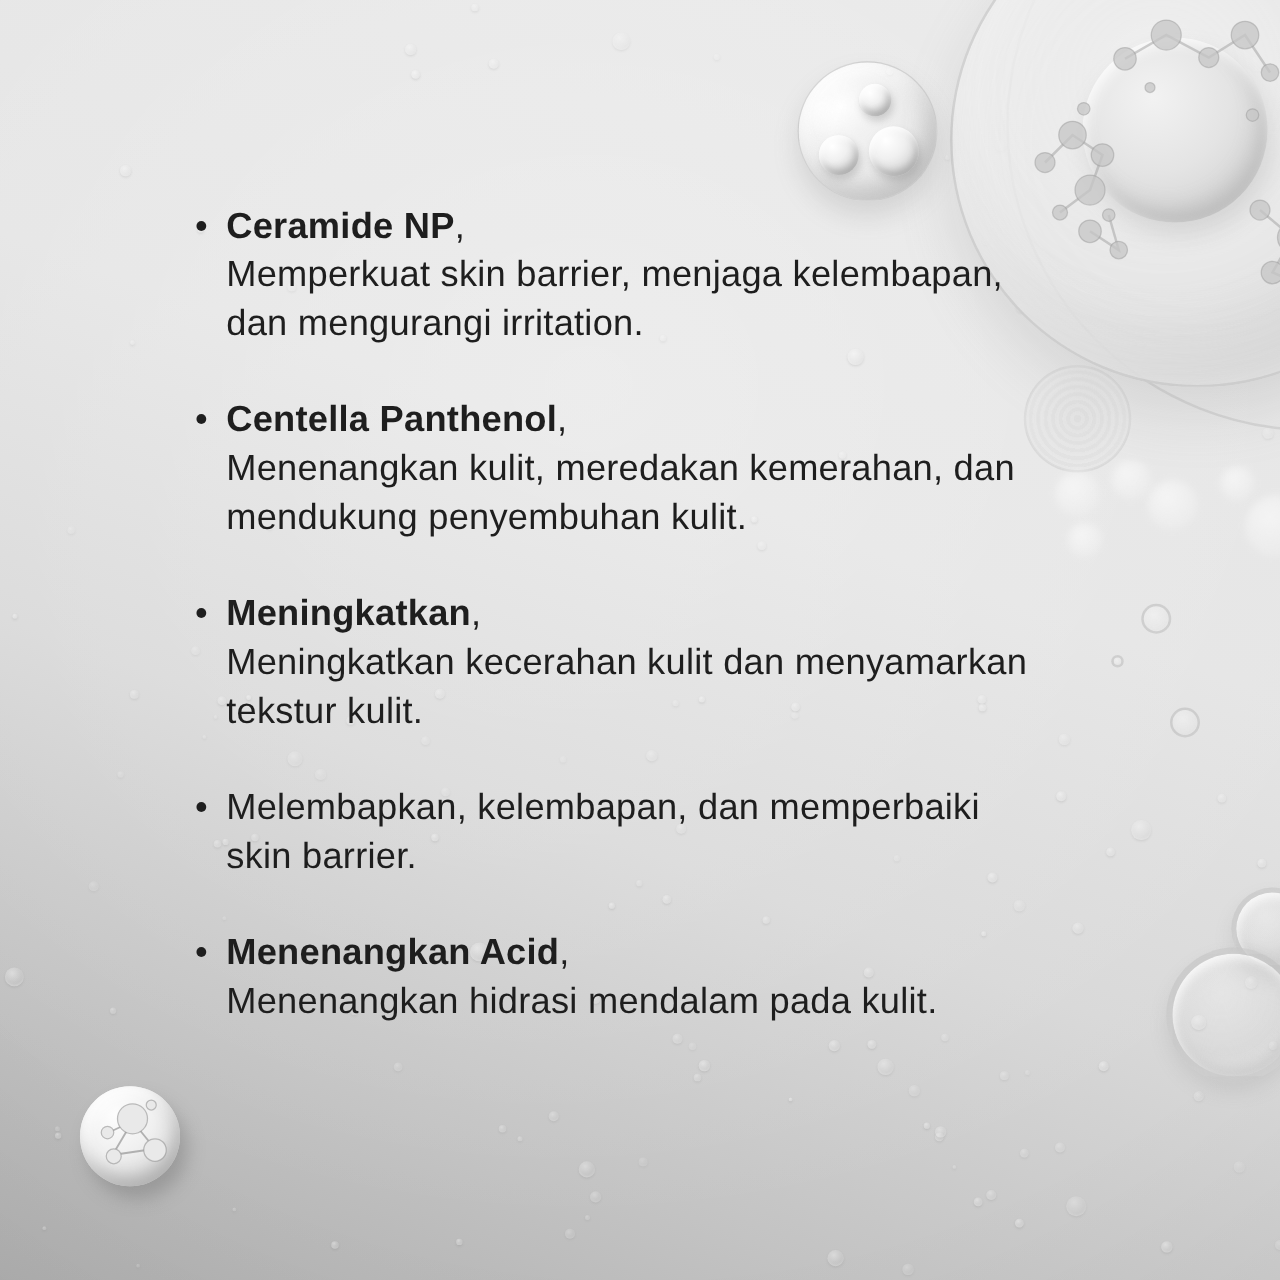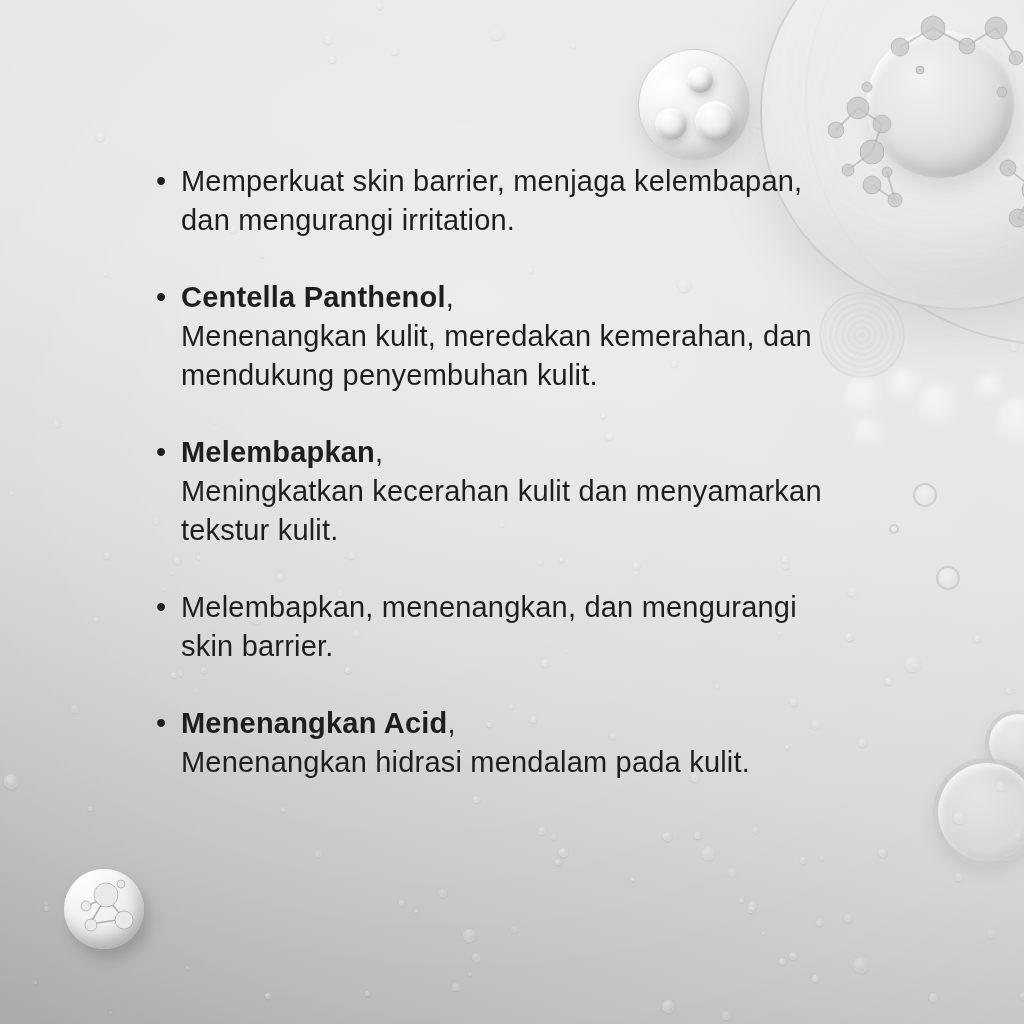--- a/index.html
+++ b/index.html
@@ -330,41 +330,42 @@
       <circle cx="1002" cy="92" r="5"></circle>
       <circle cx="920" cy="70" r="4"></circle>
   </g>
 </svg>
 
 <div class="content">
   <ul class="ingredient-list">
 
     <li class="item">
       <span class="bullet">•</span>
+      <div class="item-heading"><span>Ceramide NP</span><span class="suffix">,</span></div>
       <div class="item-desc">Memperkuat skin barrier, menjaga kelembapan,
 dan mengurangi irritation.</div>
     </li>
 
     <li class="item">
       <span class="bullet">•</span>
       <div class="item-heading"><span>Centella Panthenol</span><span class="suffix">,</span></div>
       <div class="item-desc">Menenangkan kulit, meredakan kemerahan, dan
 mendukung penyembuhan kulit.</div>
     </li>
 
     <li class="item">
       <span class="bullet">•</span>
-      <div class="item-heading"><span>Melembapkan</span><span class="suffix">,</span></div>
+      <div class="item-heading"><span>Meningkatkan</span><span class="suffix">,</span></div>
       <div class="item-desc">Meningkatkan kecerahan kulit dan menyamarkan
 tekstur kulit.</div>
     </li>
 
     <li class="item">
       <span class="bullet">•</span>
-      <div class="item-desc">Melembapkan, menenangkan, dan mengurangi
+      <div class="item-desc">Melembapkan, kelembapan, dan memperbaiki
 skin barrier.</div>
     </li>
 
     <li class="item">
       <span class="bullet">•</span>
       <div class="item-heading"><span>Menenangkan Acid</span><span class="suffix">,</span></div>
       <div class="item-desc">Menenangkan hidrasi mendalam pada kulit.</div>
     </li>
 
   </ul>

